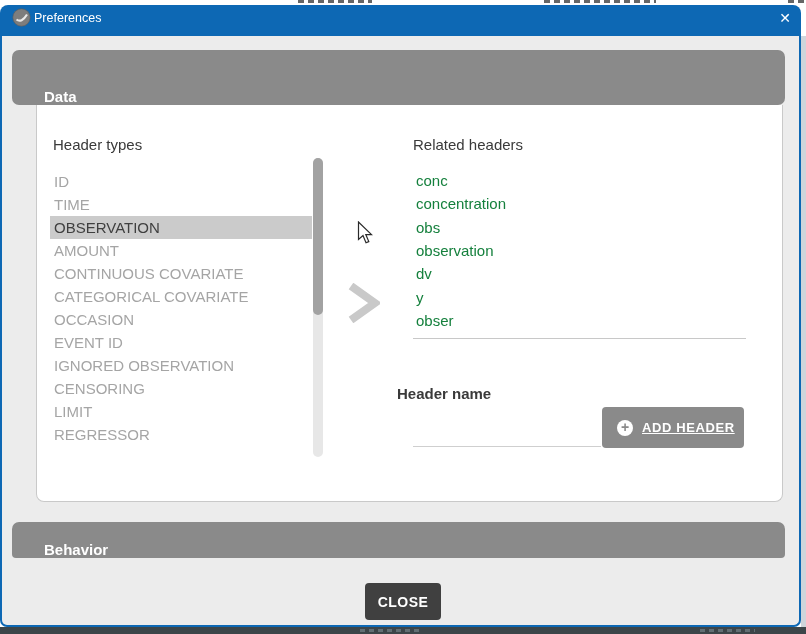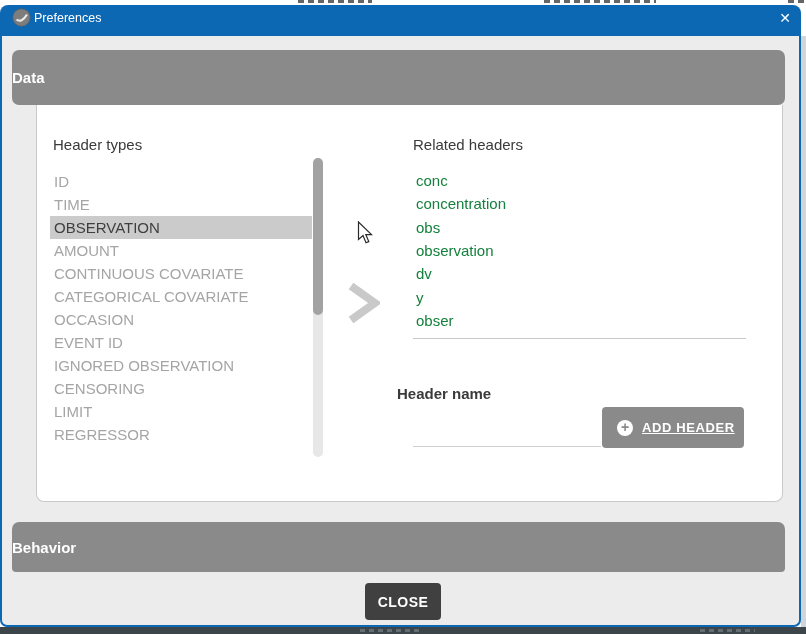--- a/index.html
+++ b/index.html
@@ -24,23 +24,23 @@
     border:2px solid #0d68b4; border-top:none; border-radius:0 0 7px 7px;
   }
   .title-text { left:34px; top:11px; color:#ffffff; font-size:12.5px; }
   .app-logo { left:12px; top:8px; width:19px; height:19px; }
   .close-btn {
     left:775px; top:8px; width:20px; height:20px; background:transparent; border:none;
     color:#ffffff; font-size:14px; line-height:20px; text-align:center; cursor:pointer;
   }
 
   
-  .section-bar { left:12px; width:773px; height:55px; background:#8a8a8a; border-radius:7px; display:flex; align-items:center; }
+  .section-bar { left:12px; width:773px; height:55px; background:#8a8a8a; border-radius:7px; display:flex; align-items:flex-end; padding-left:32px; }
   .section-bar.data { top:50px; }
-  .section-bar.behavior { top:522px; height:50px; border-radius:7px 7px 4px 4px; }
+  .section-bar.behavior { top:522px; height:36px; border-radius:7px 7px 4px 4px; }
   .section-title { color:#ffffff; font-weight:bold; font-size:15px; }
 
   
   .content-panel {
     left:36px; top:105px; width:747px; height:397px; background:#ffffff;
     border:1px solid #c9c9c9; border-top:none; border-radius:0 0 8px 8px;
   }
 
   .col-label { font-size:15px; color:#3a3a3a; }
   .lbl-header-types { left:53px; top:136px;text-align:center; }

